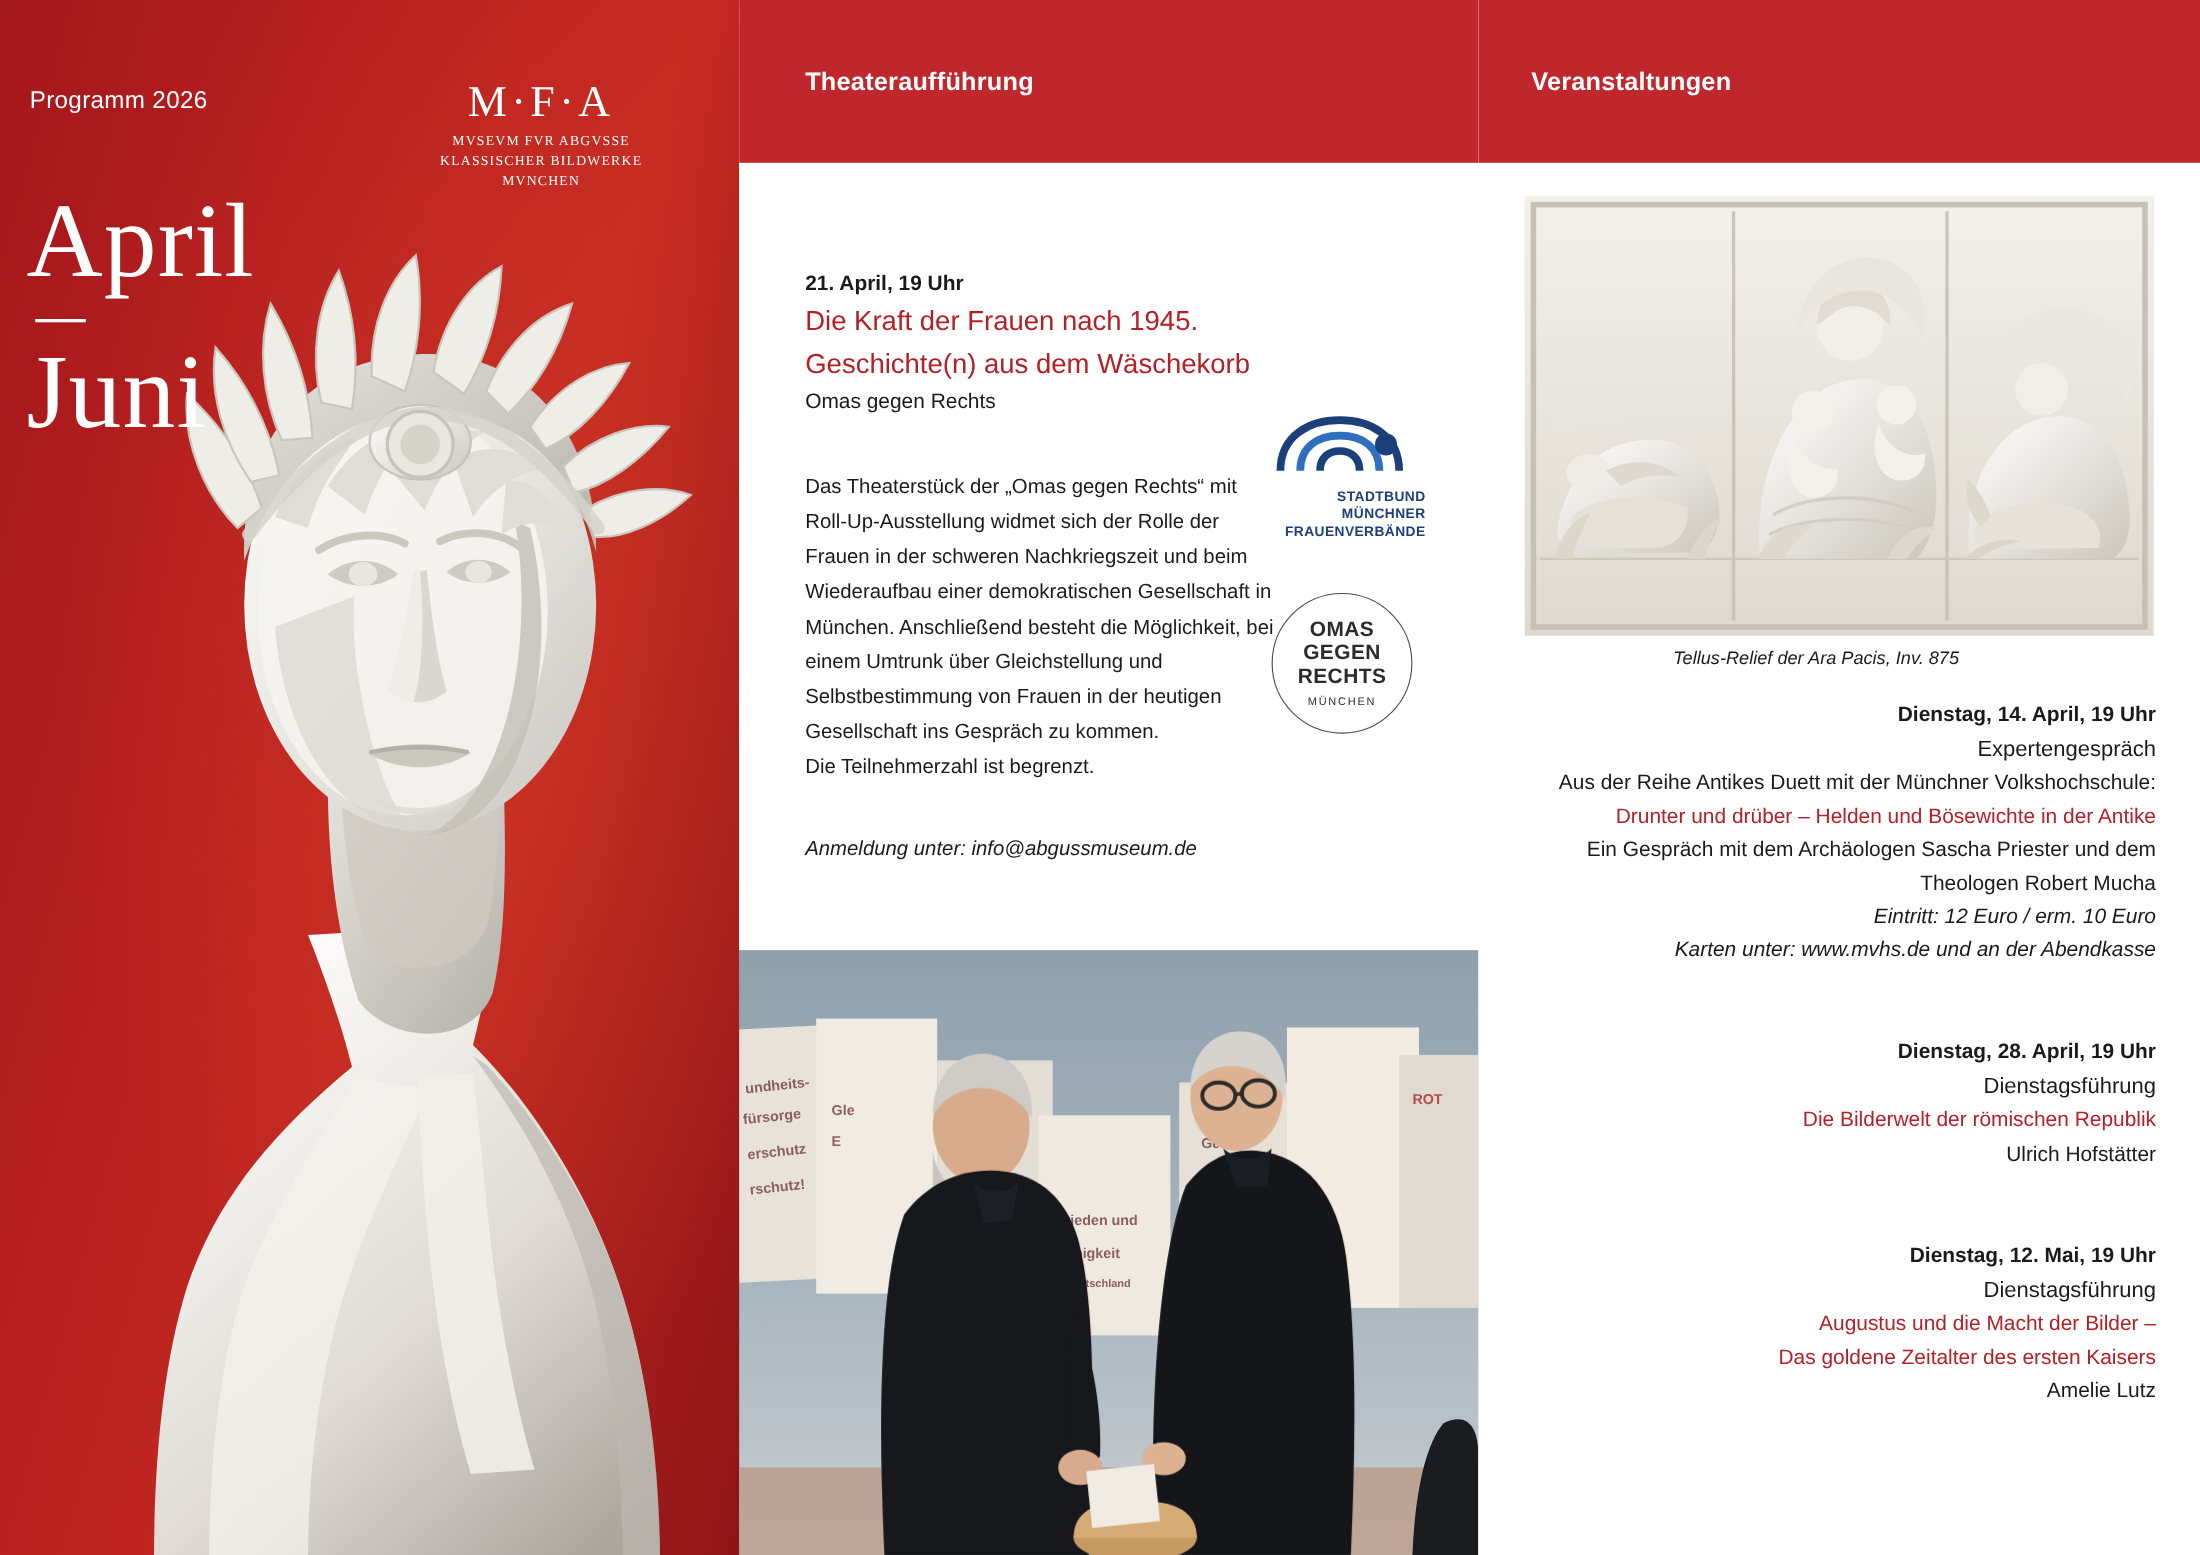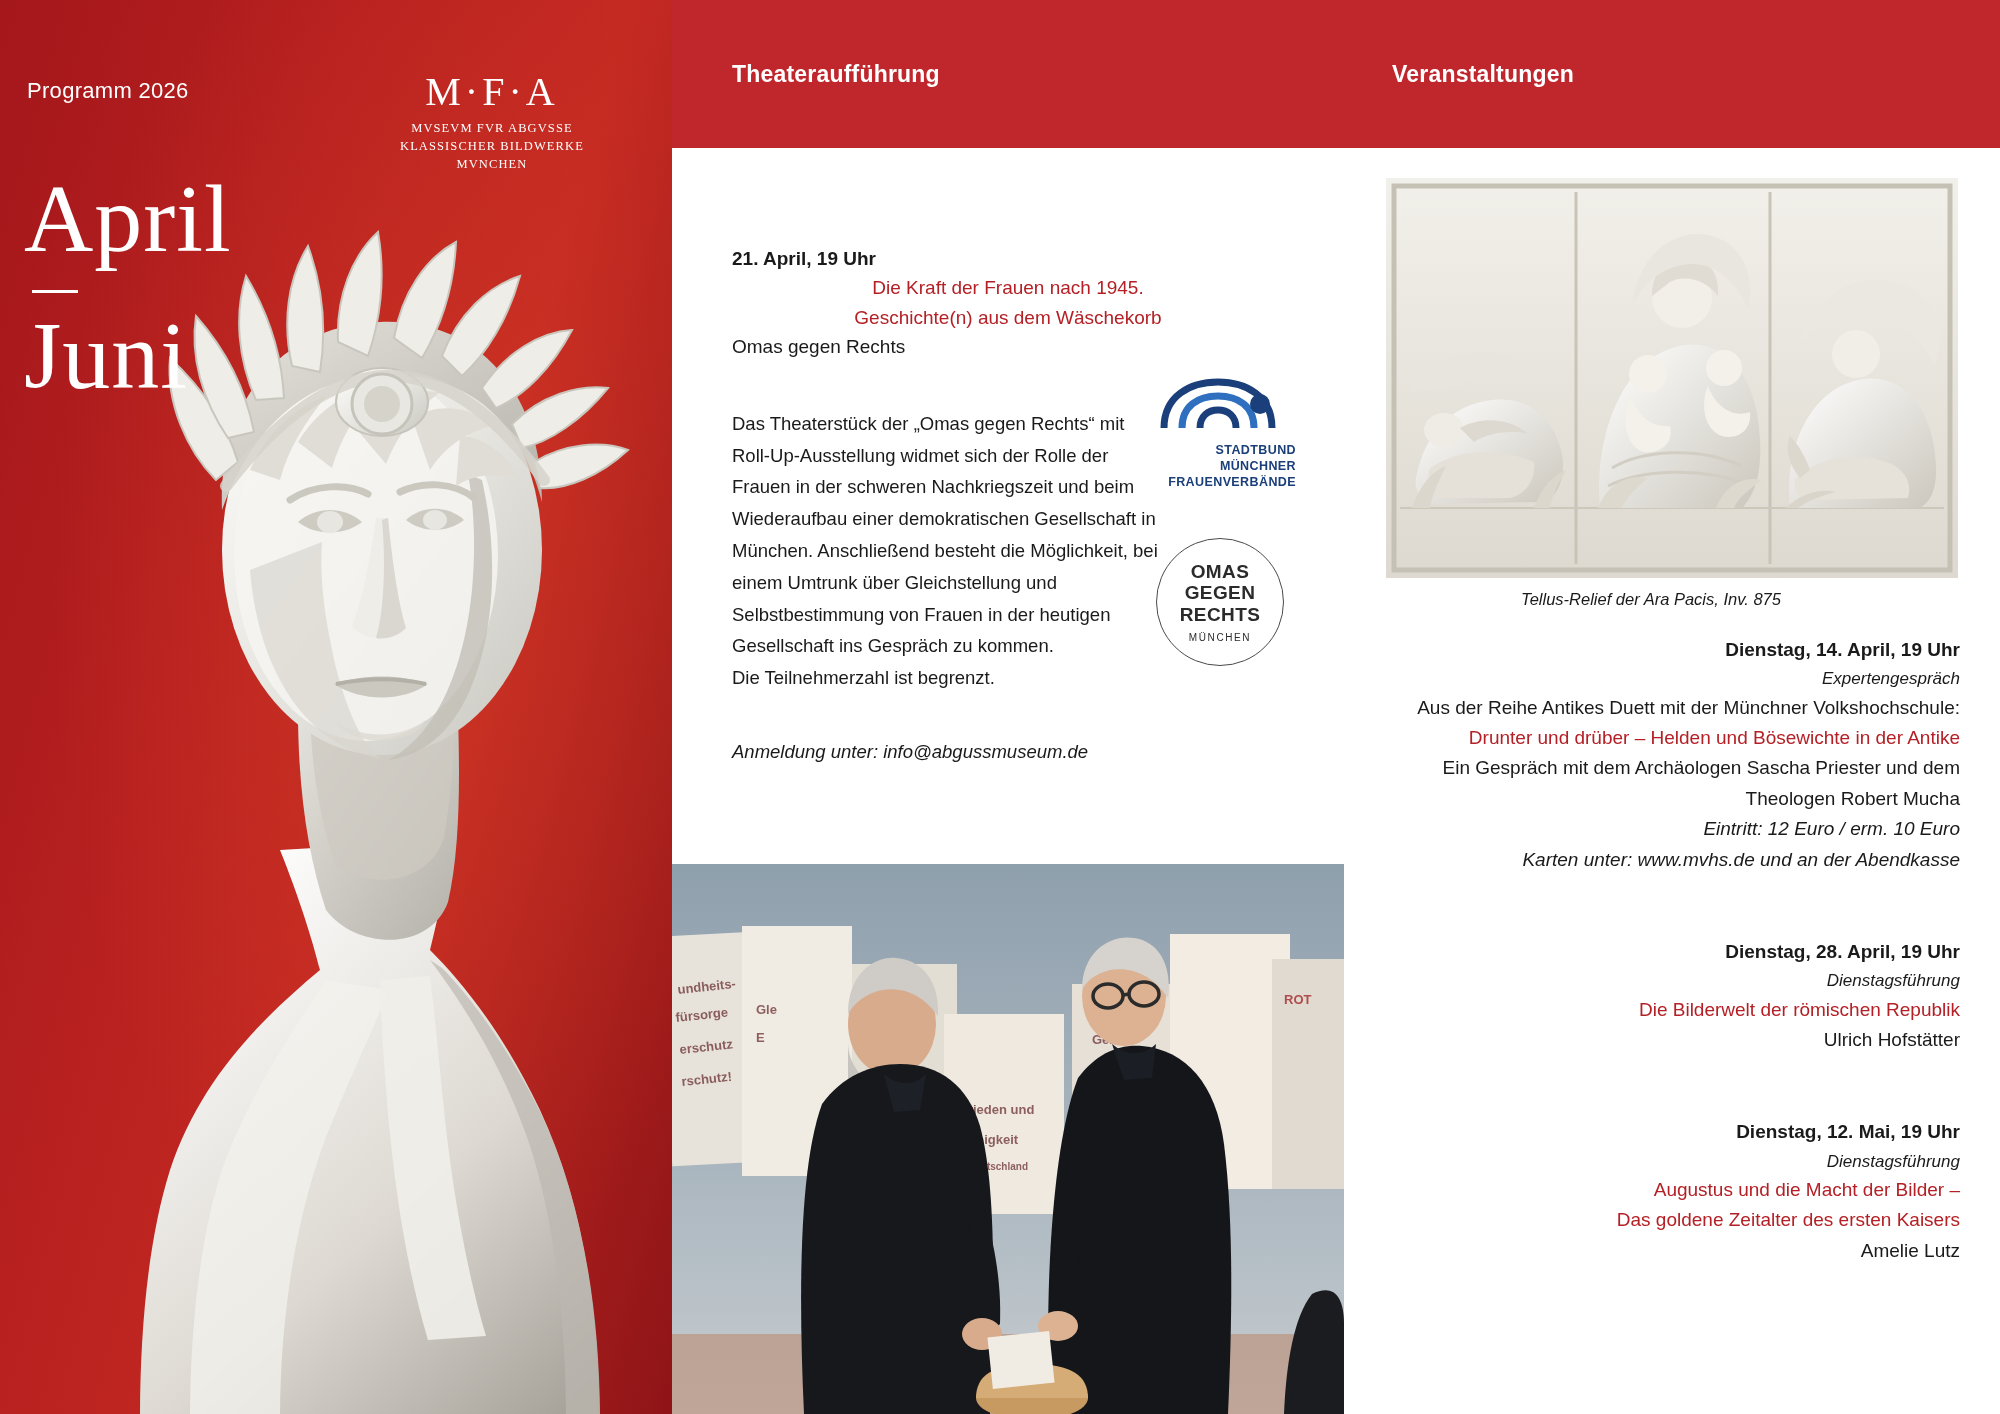--- a/index.html
+++ b/index.html
@@ -110,24 +110,23 @@
   .mid-body {
     padding: 96px 60px 0 60px;
   }
   .evt-date {
     font-size: 19px;
     font-weight: bold;
     color: #1a1a1a;
     line-height: 1.55;
   }
   .evt-title-red {
-    font-size: 19px;
+    font-size: 25px;
     color: #b42025;
     line-height: 1.55;
-    text-align: center;
   }
   .evt-sub {
     font-size: 19px;
     color: #1a1a1a;
     line-height: 1.55;
   }
   .desc {
     margin-top: 46px;
     font-size: 18.5px;
     color: #1a1a1a;
@@ -212,21 +211,21 @@
   .caption {
     text-align: center;
     margin: 12px 42px 0 0;
     font-size: 16.5px;
     font-style: italic;
     color: #1a1a1a;
   }
   .r-events { padding: 26px 40px 0 42px; text-align: right; }
   .r-ev { margin-bottom: 62px; }
   .r-date { font-size: 19px; font-weight: bold; color: #1a1a1a; line-height: 1.6; }
-  .r-kind { font-size: 17px; font-style: italic; color: #1a1a1a; line-height: 1.6; }
+  .r-kind { font-size: 20px; color: #1a1a1a; line-height: 1.6; }
   .r-plain { font-size: 19px; color: #1a1a1a; line-height: 1.6; }
   .r-red { font-size: 19px; color: #b42025; line-height: 1.6; }
   .r-ital { font-size: 19px; font-style: italic; color: #1a1a1a; line-height: 1.6; }
 </style>
 </head>
 <body>
 
 <div class="page">
 
   <div class="col-left">

